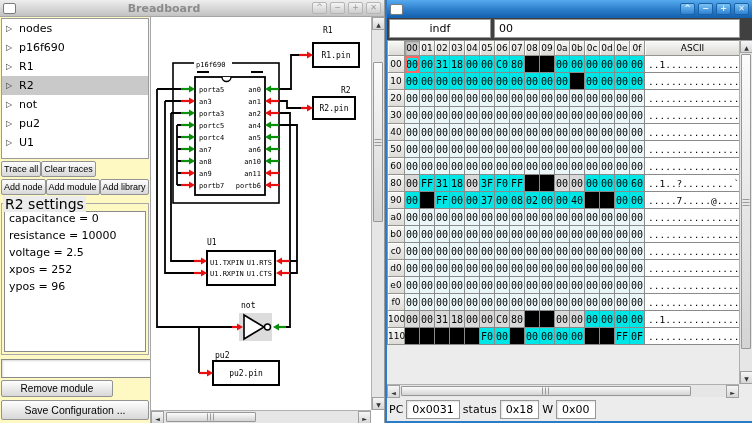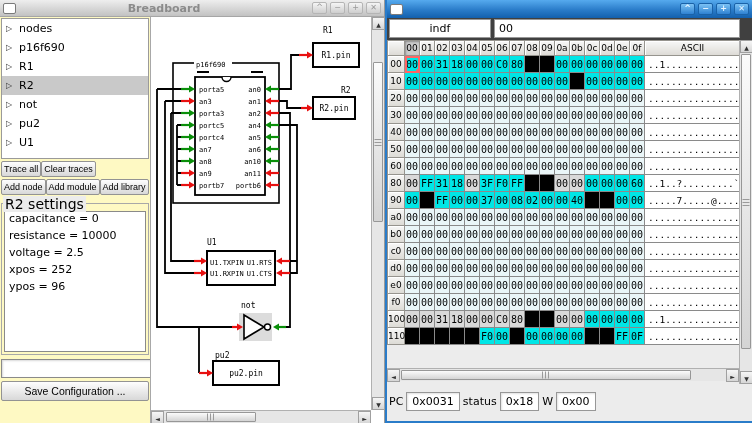--- a/index.html
+++ b/index.html
@@ -69,21 +69,21 @@
   .bg-w{background:#eaf6f8;}
   .bg-g{background:#d9d9d9;}
   .bg-k{background:#000;}
   .fg-b{color:#2424cc;}
   td.sel{outline:2px solid #f66;outline-offset:-2px;position:relative;}
   td.sel::after{content:"";position:absolute;right:-1px;bottom:-1px;width:4px;height:4px;background:#f66;border-radius:50%;}
   td.ascii-cell{background:#fff;border:1px solid #8a8a8a;font:9.5px "DejaVu Sans Mono",monospace;text-align:left;
         padding:0 0 0 3px;white-space:pre;overflow:hidden;}
   .rv-vscroll{position:absolute;top:0;right:0;width:13px;height:344px;background:#e6e6e6;border-left:1px solid #b0b0b0;}
   .rv-hscroll{position:absolute;left:0;right:13px;bottom:0;height:13px;background:#e6e6e6;border-top:1px solid #b0b0b0;}
-  .rv-status{height:40px;display:flex;align-items:center;gap:3px;padding:0 2px;font-size:11px;background:#ececec;flex:none;}
+  .rv-status{height:24px;display:flex;align-items:center;gap:3px;padding:0 2px;font-size:11px;background:#ececec;flex:none;}
   .status-box{background:#fff;border:1px solid #979797;box-shadow:inset 1px 1px 2px rgba(0,0,0,.12);
         padding:2px 5px;font-size:11px;}
 </style>
 </head>
 <body>
 
 <div class="screen">
 
   <div class="bb-window">
     <div class="titlebar bb-titlebar">
@@ -142,20 +142,21 @@
               <div class="prop-line">resistance = 10000</div>
               <div class="prop-line">voltage = 2.5</div>
               <div class="prop-line">xpos = 252</div>
               <div class="prop-line">ypos = 96</div>
             </div>
         </div>
         <div class="set-row">
           <input class="text-input" value="" style="">
           <button class="gtk-btn">Set</button>
         </div>
+        <button class="gtk-btn remove-btn">Remove module</button>
         <button class="gtk-btn save-btn">Save Configuration ...</button>
       </div>
 
       <div class="bb-canvas-wrap">
         <svg class="circuit" width="222" height="393" viewBox="0 0 222 393">
 
           <g stroke="#000" stroke-width="1.8" fill="none">
             <path d="M6,72 H30 M6,72 V310 H81
                      M14,84 H30 M14,84 V256 H43
                      M20,96 H30 M20,96 V244 H43

